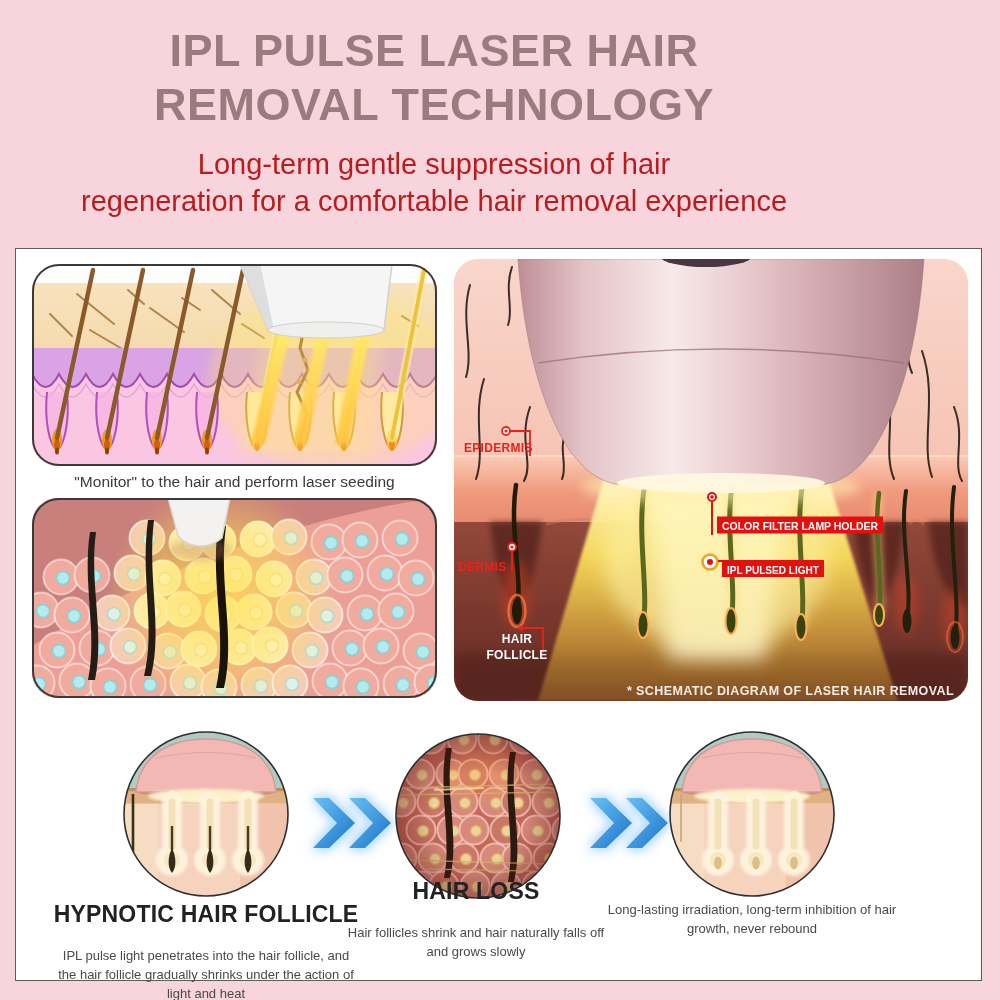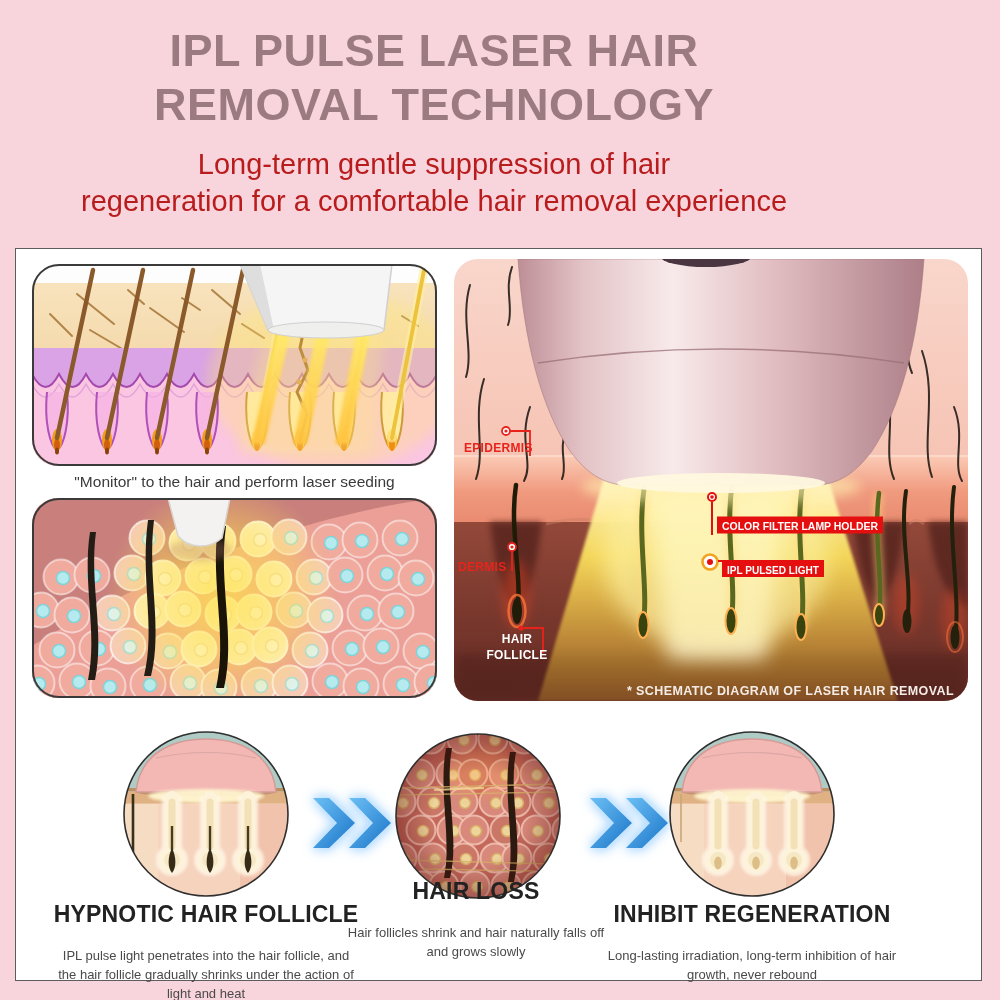--- a/index.html
+++ b/index.html
@@ -701,18 +701,17 @@
 
     <div class="step" style="left:36px;top:652px;width:308px;">
       <div class="step-title">HYPNOTIC HAIR FOLLICLE</div>
       <div class="step-desc">IPL pulse light penetrates into the hair follicle, and the hair follicle gradually shrinks under the action of light and heat</div>
     </div>
     <div class="step" style="left:331px;top:629px;width:258px;">
       <div class="step-title">HAIR LOSS</div>
       <div class="step-desc">Hair follicles shrink and hair naturally falls off and grows slowly</div>
     </div>
     <div class="step" style="left:590px;top:652px;width:292px;">
-      <div class="step-title">INHIBIT REGENERATION</div>
       <div class="step-desc">Long-lasting irradiation, long-term inhibition of hair growth, never rebound</div>
     </div>
 
   </section>
 </div>
 
 </body></html>

